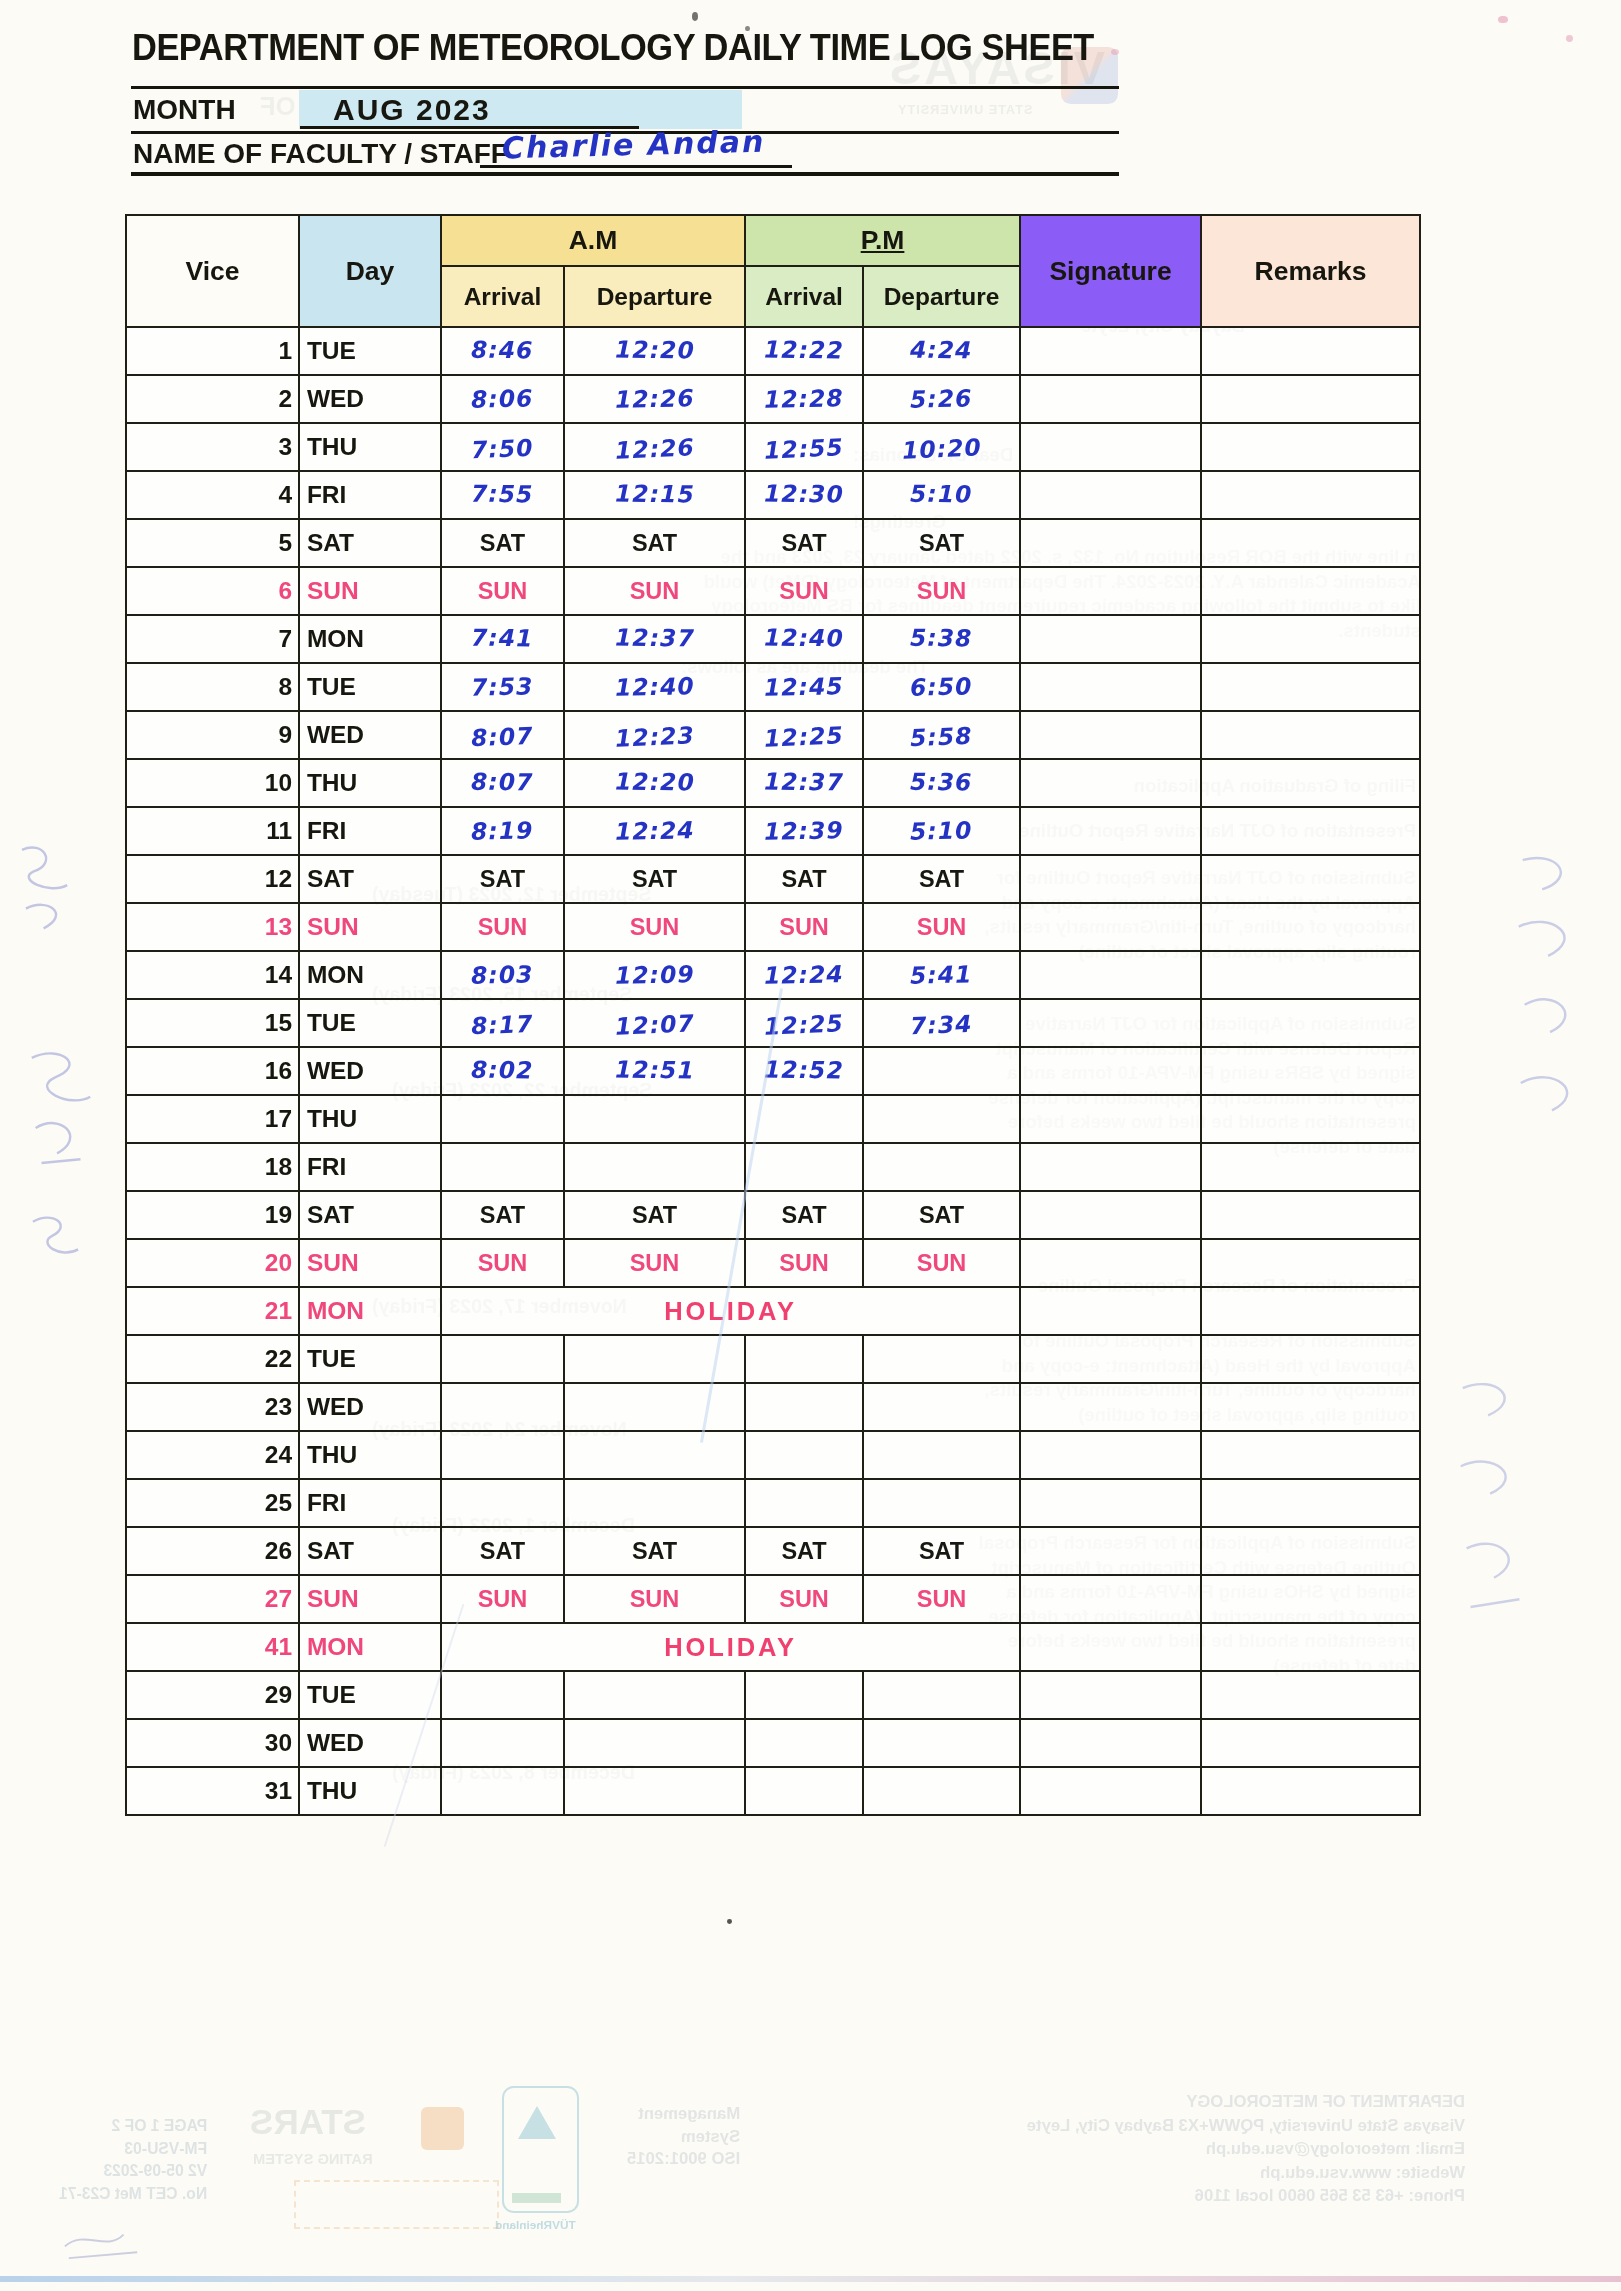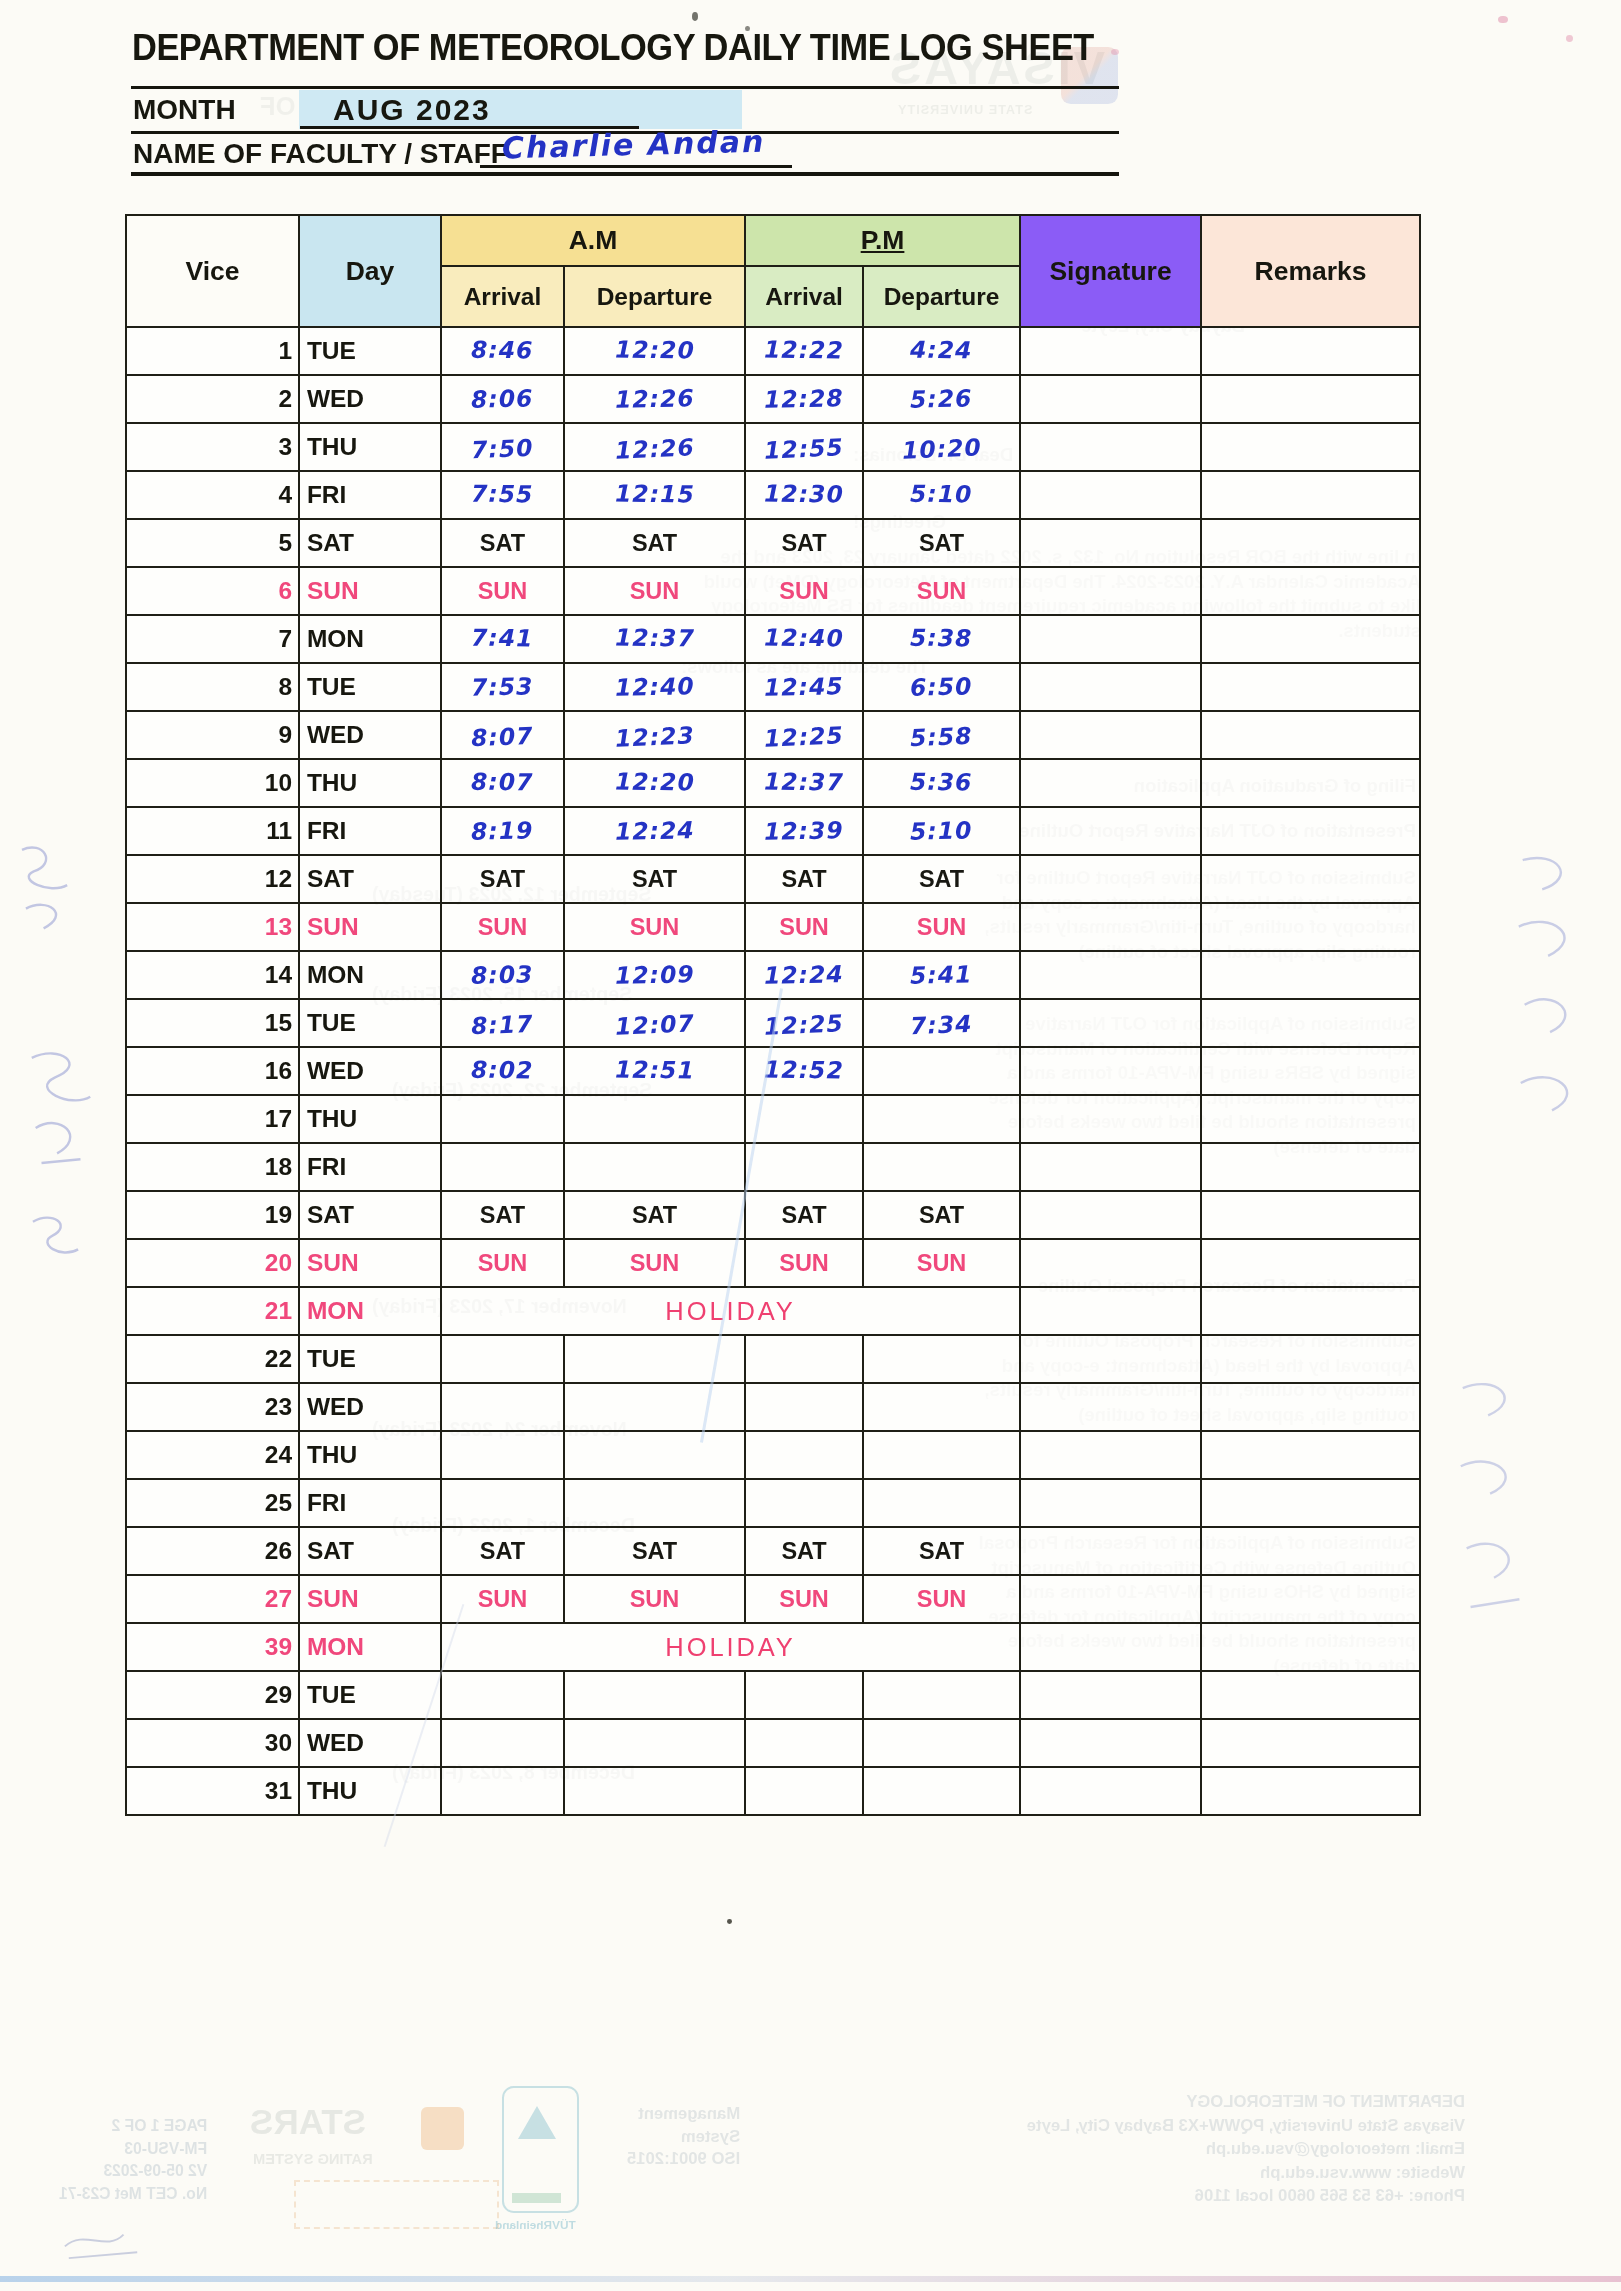--- a/index.html
+++ b/index.html
@@ -43,21 +43,21 @@
   th.h-pmsub{background:#d9ecc3;}
   th.h-sig  {background:#8b5cf6; font-size:26.5px;}
   th.h-rem  {background:#fce6d8; font-size:26.5px;margin-left:38px;}
   tbody tr {height:48px;}
   tbody td {background:rgba(255,255,255,0.65);}
   td.td-date {text-align:right; padding-right:5.9px; font-size:24.5px; font-weight:bold;}
   td.td-day  {text-align:left;  padding-left:6.9px;  font-size:24.5px; font-weight:bold;}
   td.td-sat span {font-size:23.5px; font-weight:bold; color:#181812;}
   td.td-sun span {font-size:23.5px; font-weight:bold; color:#f0487c;}
   td.pink, td.pink span {color:#f0487c;}
-  td.td-holiday span {font-size:25.5px; font-weight:normal; color:#ef4070; letter-spacing:2.9px;}
+  td.td-holiday span {font-size:25.5px; font-weight:bold; color:#ef4070; letter-spacing:2.9px;}
   td.td-hand span {
     display:inline-block; font-family:"DejaVu Sans",sans-serif; font-style:italic;
     font-weight:bold; font-size:23.5px; color:#2433c4; letter-spacing:1px;
     transform:rotate(-1.2deg);
   }
   tbody tr:nth-child(3n) td.td-hand span {transform:rotate(-2.4deg) translateY(2px);}
   tbody tr:nth-child(3n+1) td.td-hand span {transform:rotate(0.6deg) translateY(-1px);}
   
   .ghost {
     position:absolute; transform:scaleX(-1); color:#8f9a94; opacity:0.16;
@@ -445,21 +445,21 @@
             <td class="td-date pink"><span>27</span></td>
             <td class="td-day pink"><span>SUN</span></td>
             <td class="td-sun"><span>SUN</span></td>
             <td class="td-sun"><span>SUN</span></td>
             <td class="td-sun"><span>SUN</span></td>
             <td class="td-sun"><span>SUN</span></td>
             <td class="td-sig"></td>
             <td class="td-rem"></td>
           </tr>
           <tr>
-            <td class="td-date pink"><span>39</span></td>
+            <td class="td-date pink"><span>41</span></td>
             <td class="td-day pink"><span>MON</span></td>
             <td class="td-holiday" colspan="4"><span>HOLIDAY</span></td>
             <td class="td-sig"></td>
             <td class="td-rem"></td>
           </tr>
           <tr>
             <td class="td-date"><span>29</span></td>
             <td class="td-day"><span>TUE</span></td>
             <td></td>
             <td></td>

